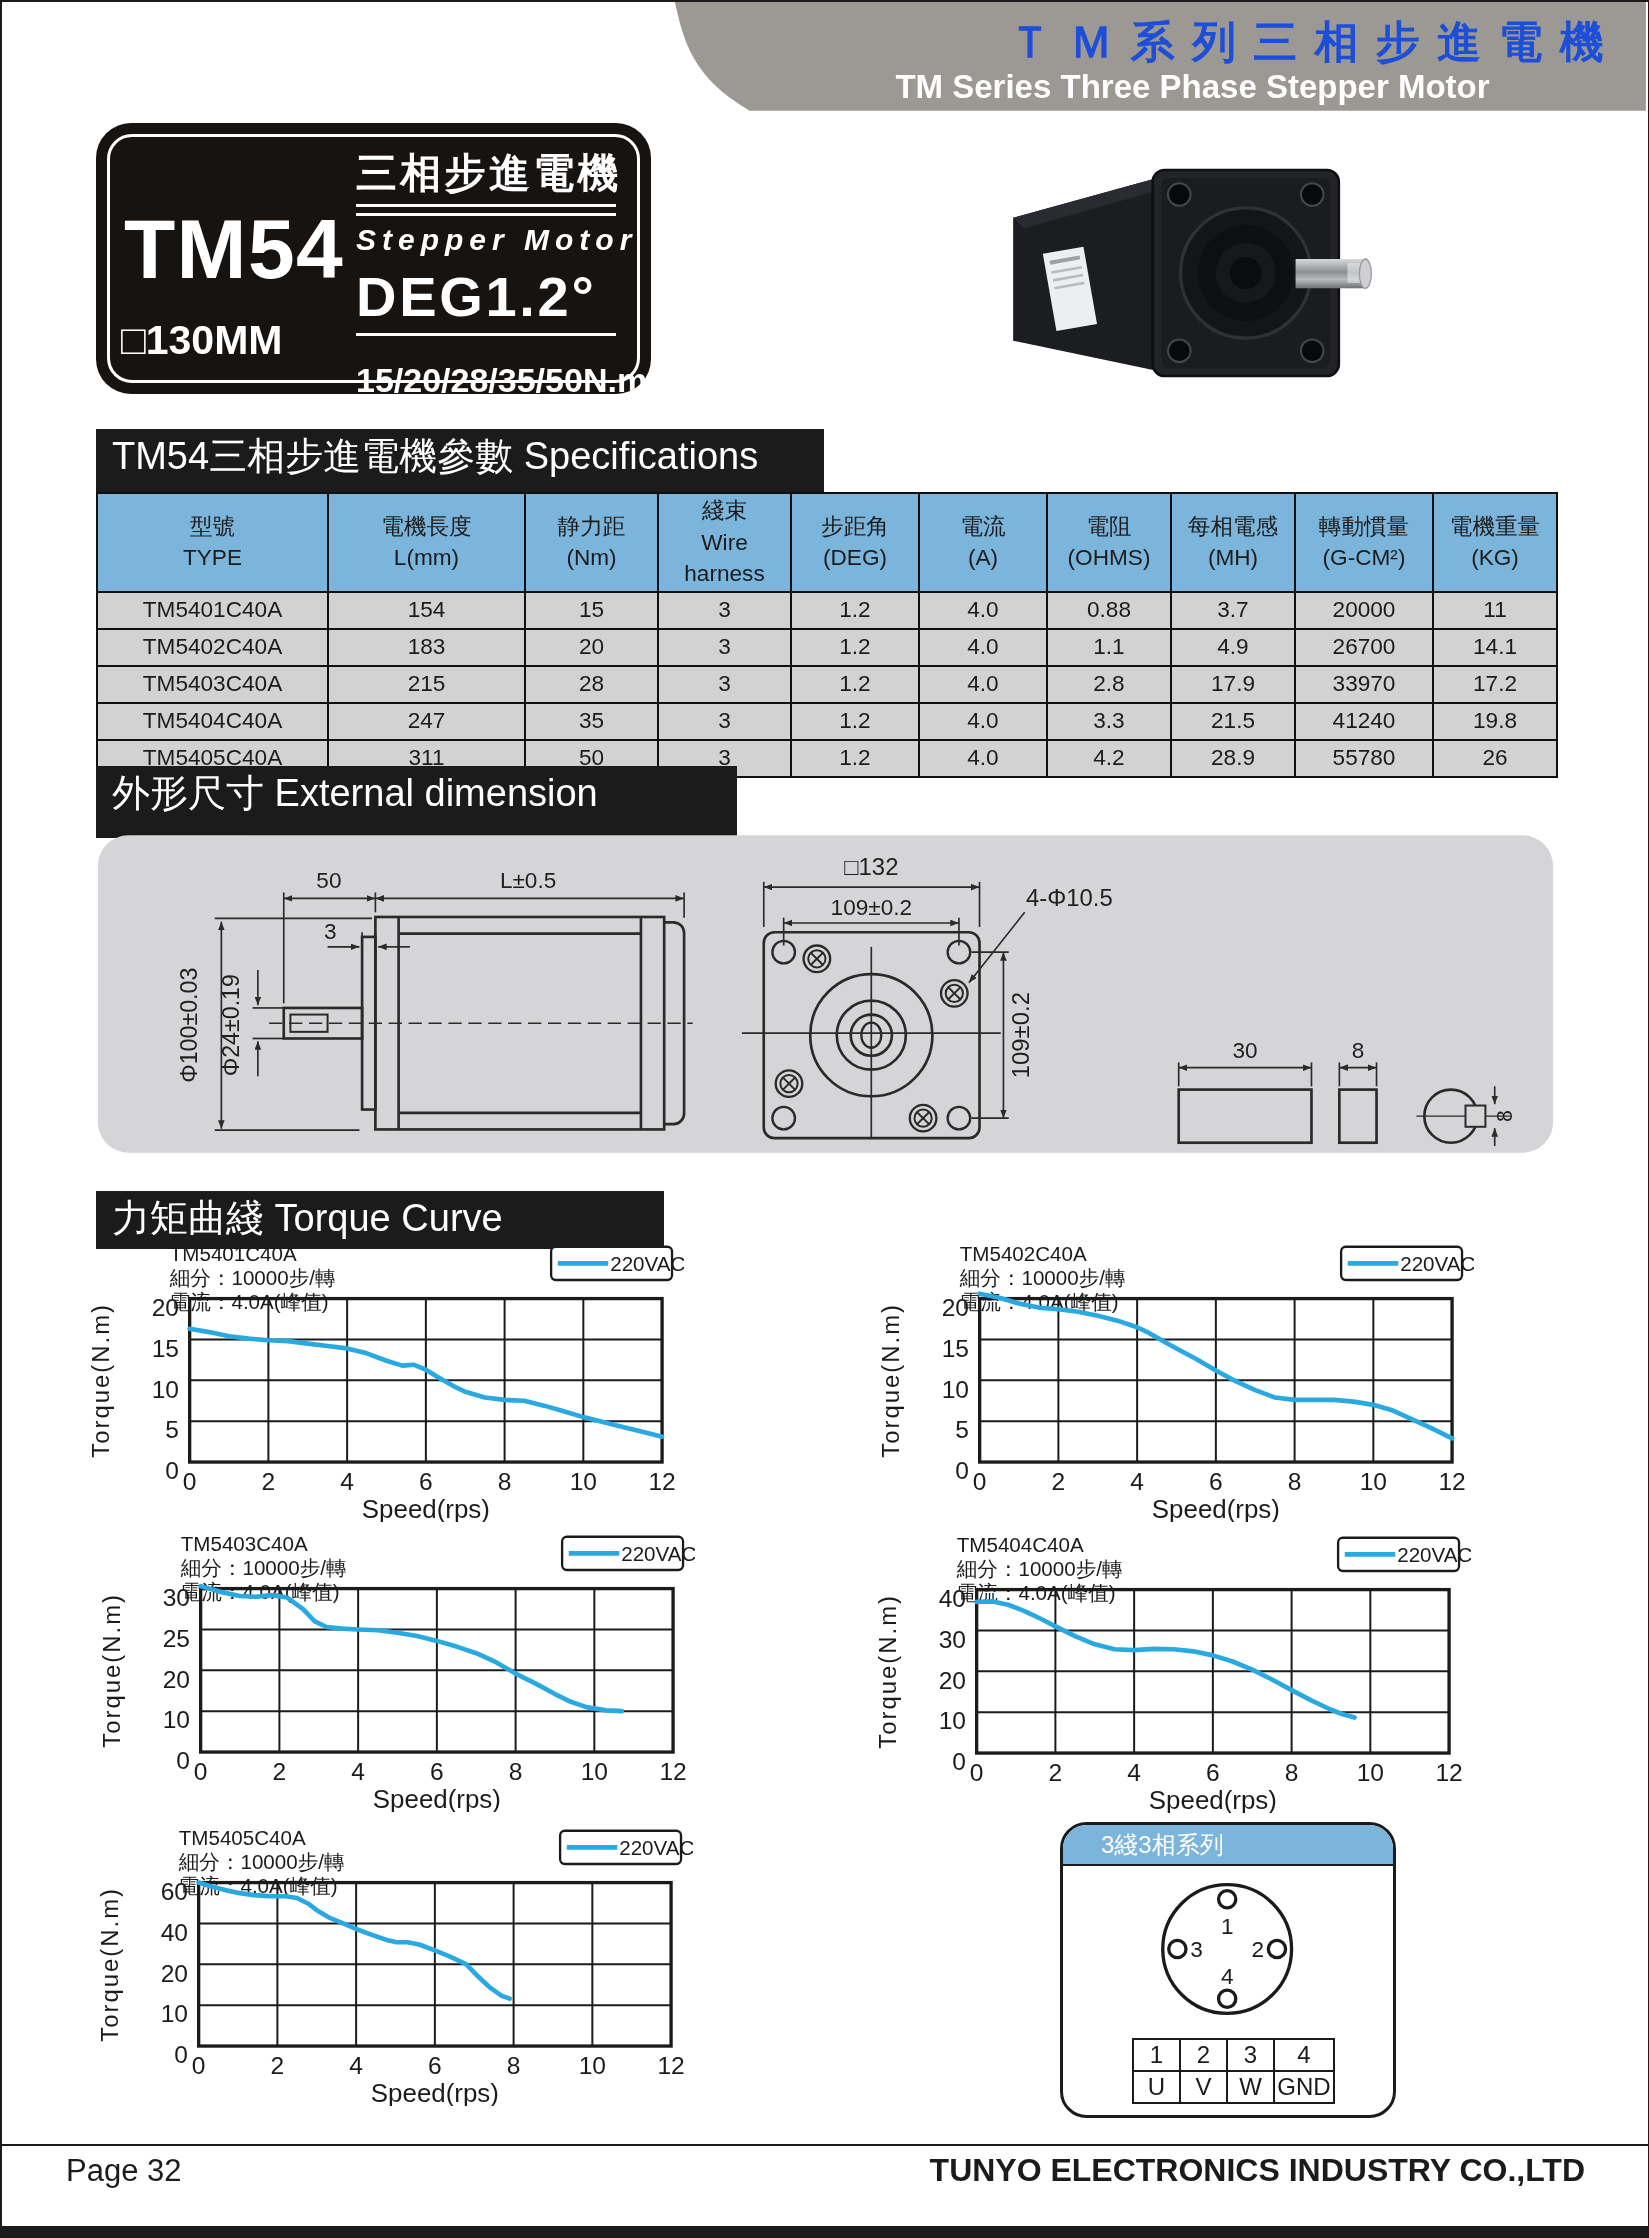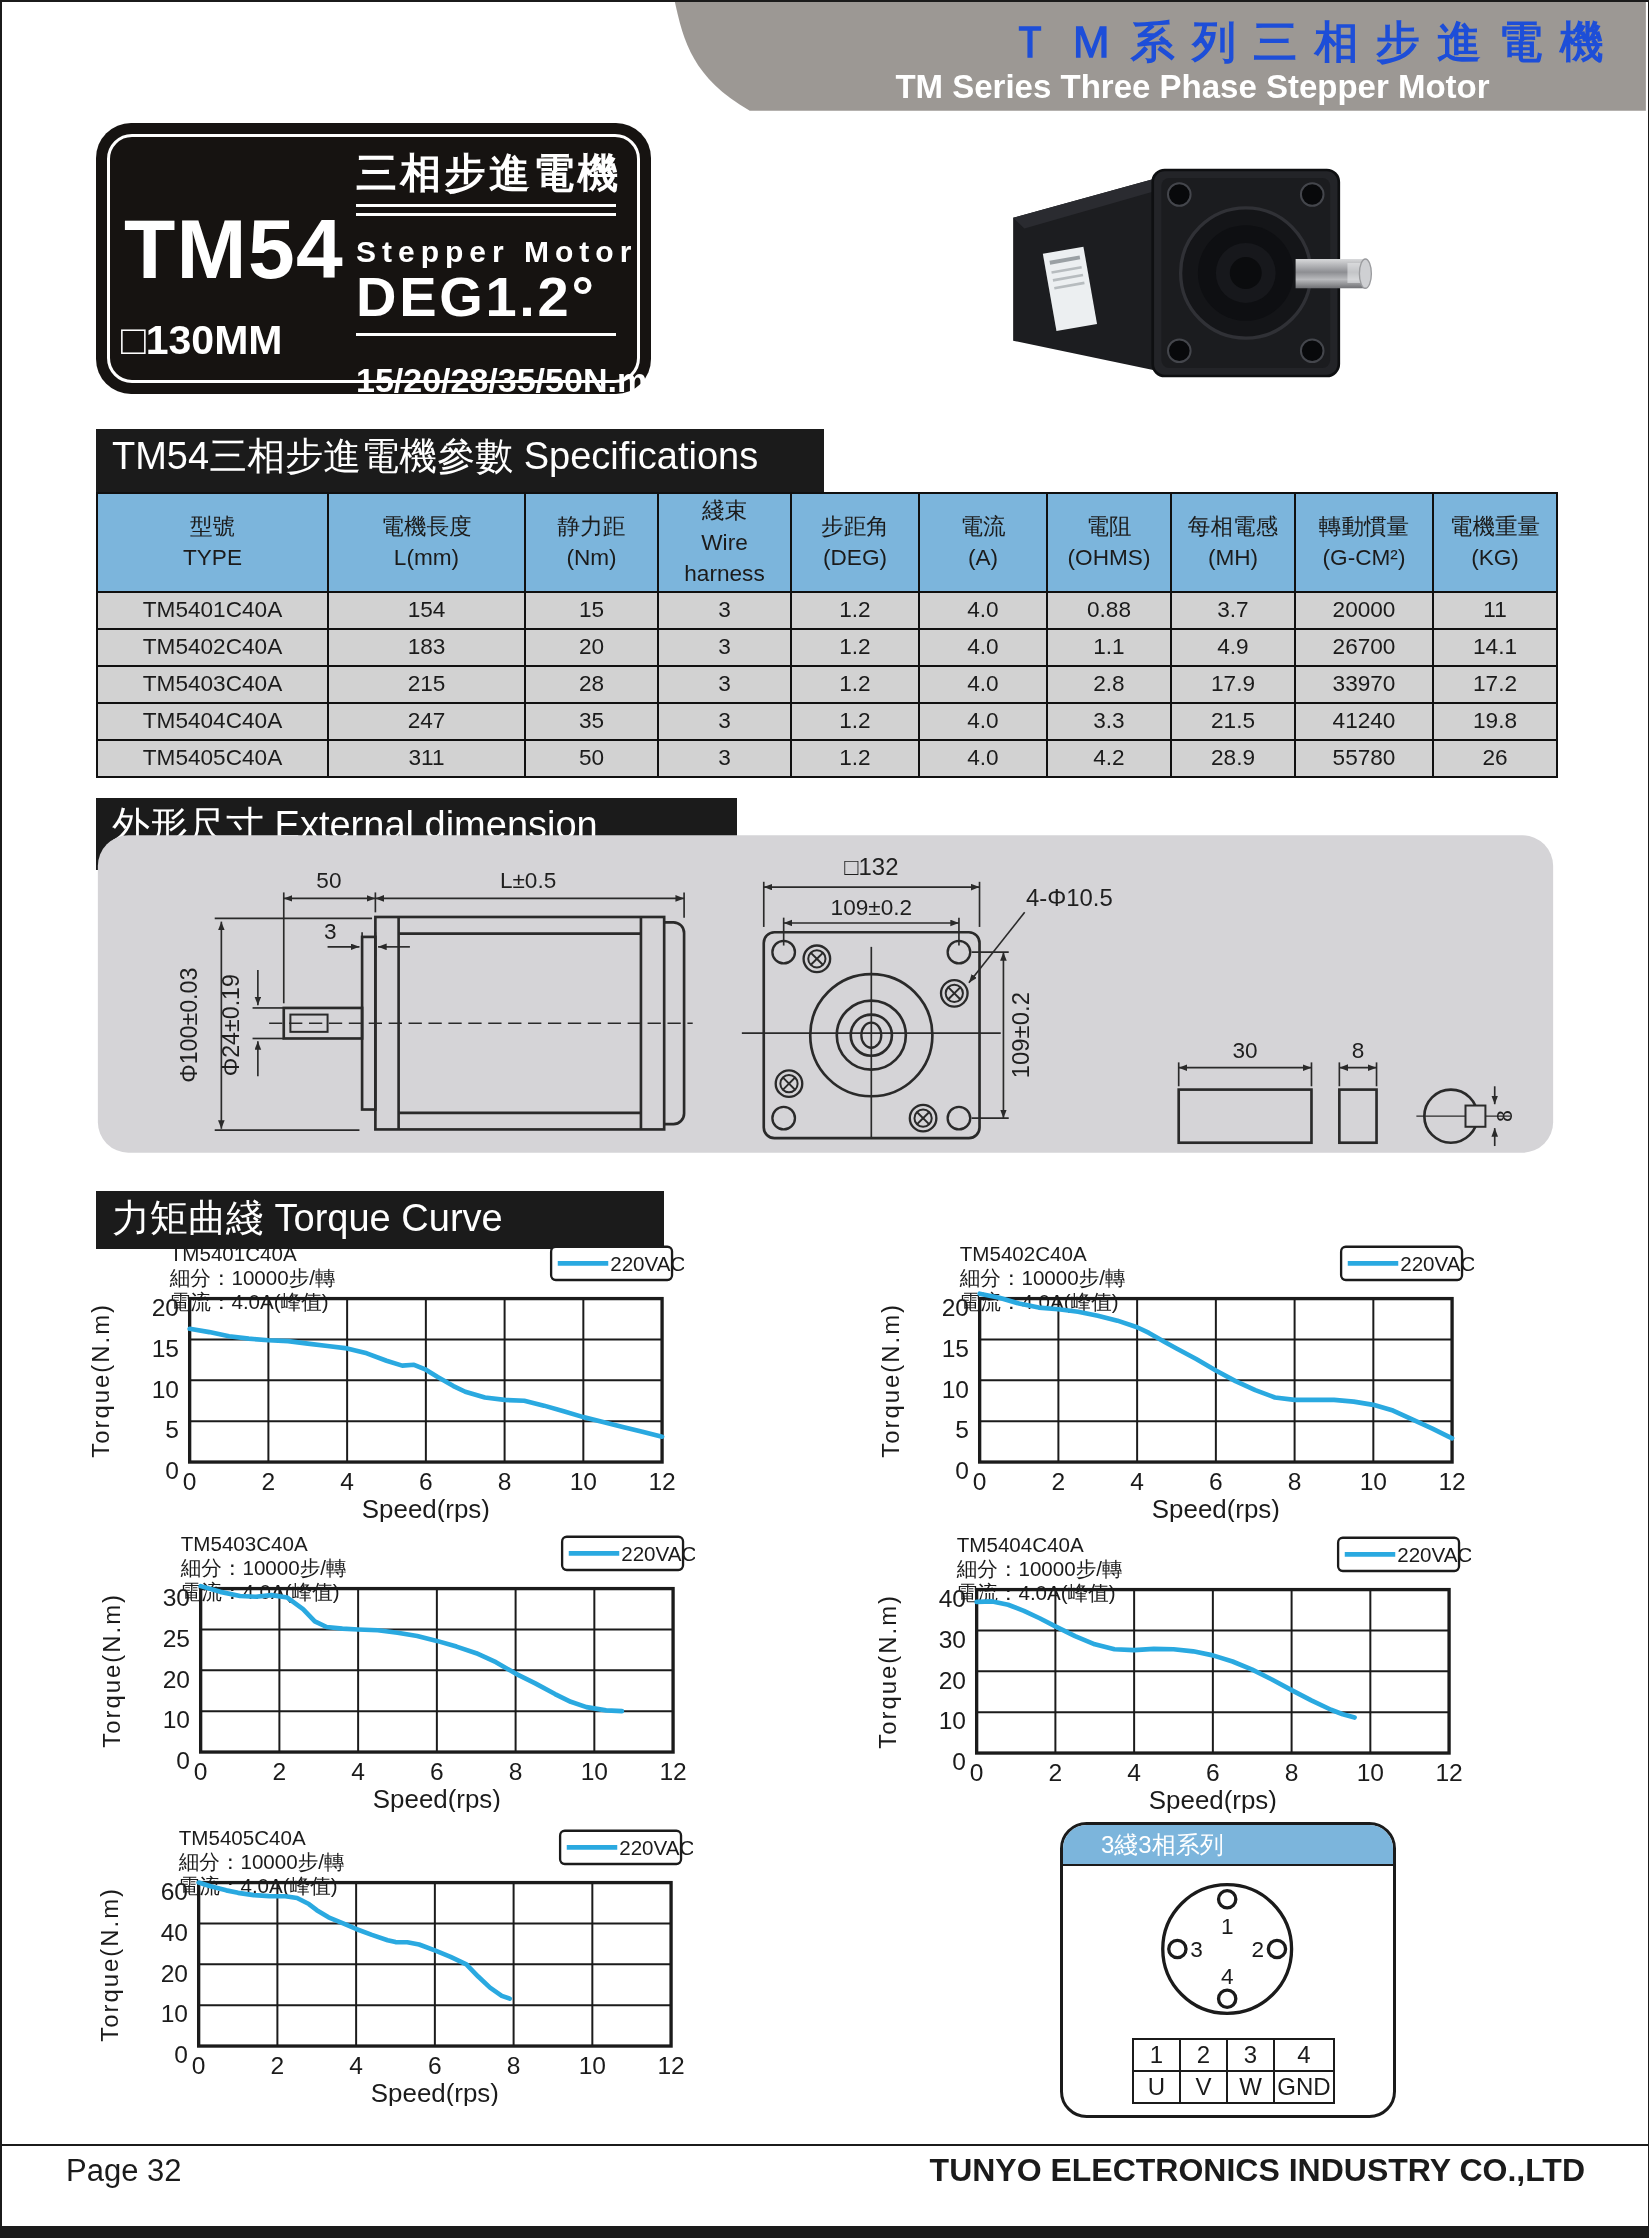--- a/index.html
+++ b/index.html
@@ -16,30 +16,30 @@
 
   
   .badge{left:96px;top:123px;width:555px;height:271px;background:#161311;border-radius:35px;}
   .badge-inner{position:absolute;left:10.6px;top:10.6px;right:10.6px;bottom:10.6px;border:3.3px solid #fff;border-radius:25px;}
   .badge *{color:#fff;}
   .badge-model{left:28px;top:78px;font-size:84px;font-weight:bold;letter-spacing:1.3px;}
   .badge-frame{left:25px;top:194px;font-size:41px;font-weight:bold;}
   .badge-zh{left:260px;top:22.6px;font-size:41px;font-weight:bold;letter-spacing:3.3px;white-space:nowrap;}
   .bline{left:260px;width:260px;height:3.3px;background:#fff;}
   .bl1{top:81px;} .bl2{top:90px;} .bl3{top:210px;}
-  .badge-en{left:260px;top:112px;font-size:30px;font-weight:bold;letter-spacing:6px;white-space:nowrap;}
+  .badge-en{left:260px;top:100px;font-size:30px;font-weight:bold;letter-spacing:6px;white-space:nowrap;font-style:italic;}
   .badge-deg{left:260px;top:141px;font-size:56px;font-weight:bold;letter-spacing:2.7px;white-space:nowrap;}
   .badge-tq{left:260px;top:227px;font-size:34px;font-weight:bold;white-space:nowrap;margin-top:11px;}
 
   .motor-svg{left:950px;top:138px;width:432px;height:256px;}
 
   
   .sec{position:absolute;background:#1b1b1b;color:#fff;font-size:38px;line-height:54px;padding-left:16px;white-space:nowrap;}
   .sec-specs{left:96px;top:429px;width:712px;height:70px;}
-  .sec-dim{left:96px;top:798px;width:625px;height:72px;}
+  .sec-dim{left:96px;top:766px;width:625px;height:72px;}
   .sec-torque{left:96px;top:1191px;width:552px;height:58px;}
 
   
   .spec-table{position:absolute;left:96px;top:492px;width:1459px;border-collapse:collapse;
               table-layout:fixed;font-size:22.6px;border:2.7px solid #101010;}
   .spec-table th{background:#7cb5dc;height:68px;font-weight:400;border:2px solid #101010;line-height:1.4;}
   .spec-table td{background:#d2d2d2;height:33px;text-align:center;border:2px solid #101010;}
 
   
   .dim-svg{left:96px;top:834px;width:1459px;height:320px;}

